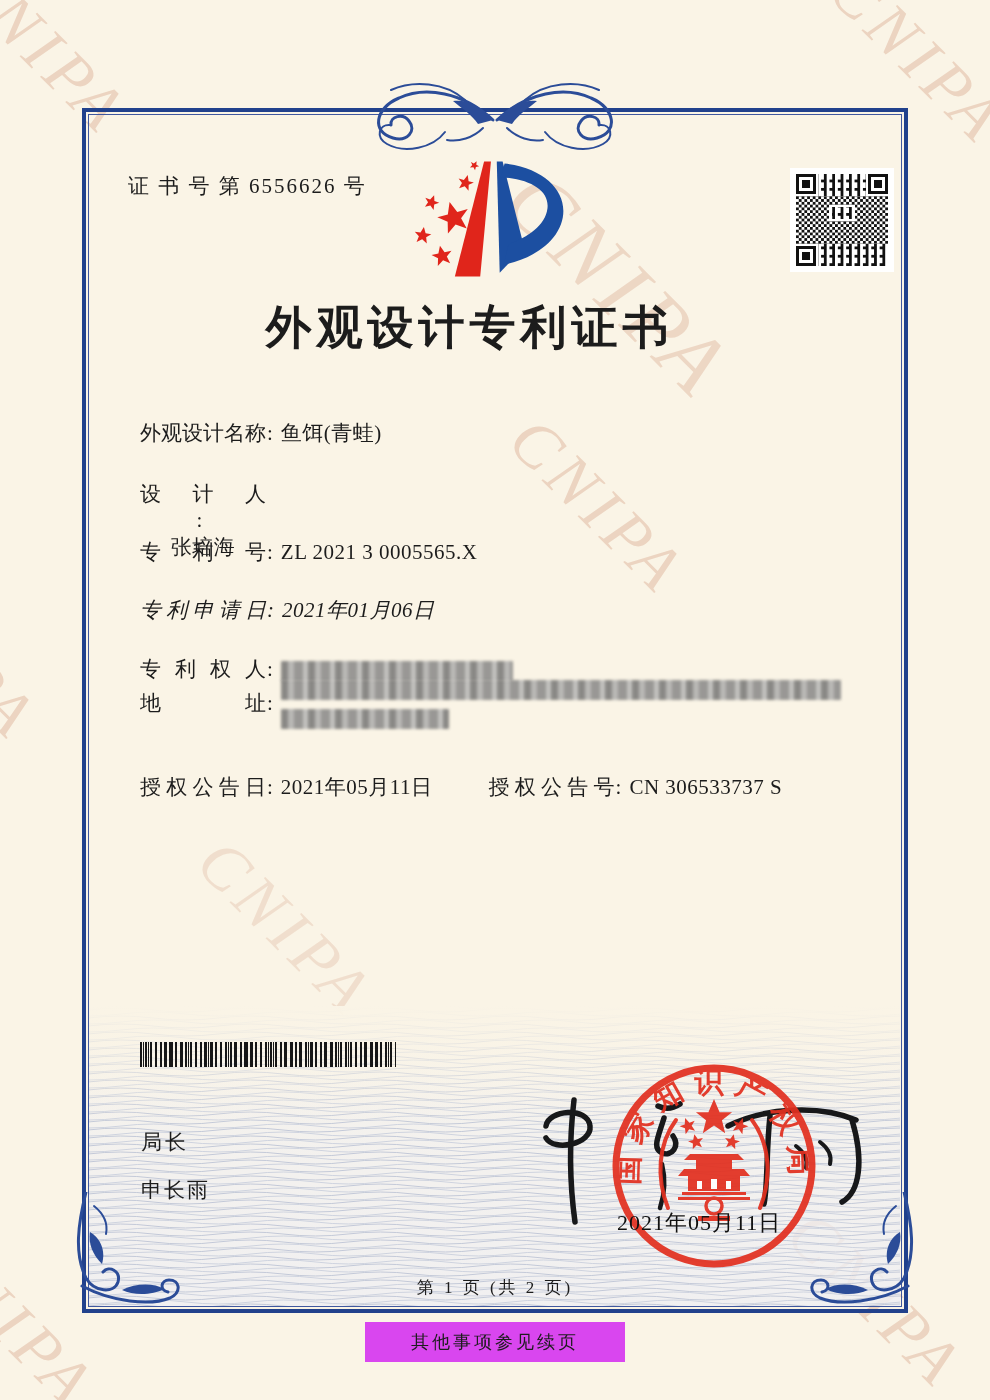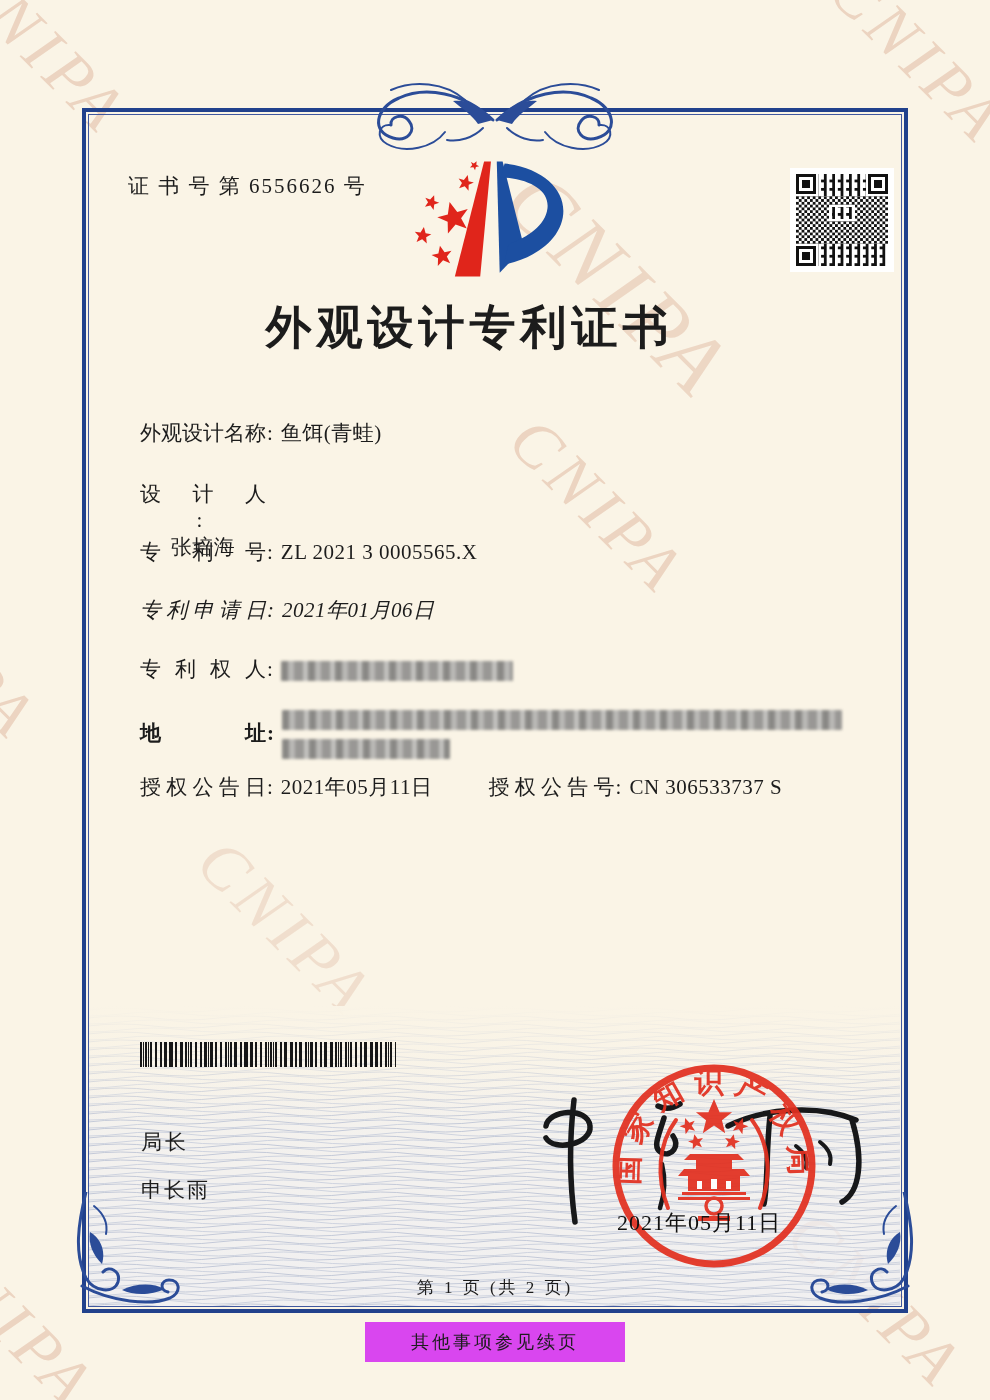--- a/index.html
+++ b/index.html
@@ -216,21 +216,21 @@
 <div class="row" style="top:596px;font-style:italic;">
   <span class="lab">专利申请日</span>
     <span class="col">:</span>
     <span class="val">2021年01月06日</span>
 </div>
 <div class="row" style="top:655px;">
   <span class="lab">专利权人</span>
     <span class="col">:</span>
     <span class="bar" style="width:232px;margin-top:3px;"></span>
 </div>
-<div class="row" style="top:707px;font-weight:bold;">
+<div class="row" style="top:677px;">
   <span class="lab">地址</span>
     <span class="col">:</span>
   <span>
     <span class="bar" style="width:560px;margin-top:3px;display:block;"></span>
     <span class="bar addr2" style="width:168px;display:block;"></span>
   </span>
 </div>
 <div class="row" style="top:773px;">
   <span class="lab">授权公告日</span>
     <span class="col">:</span>

